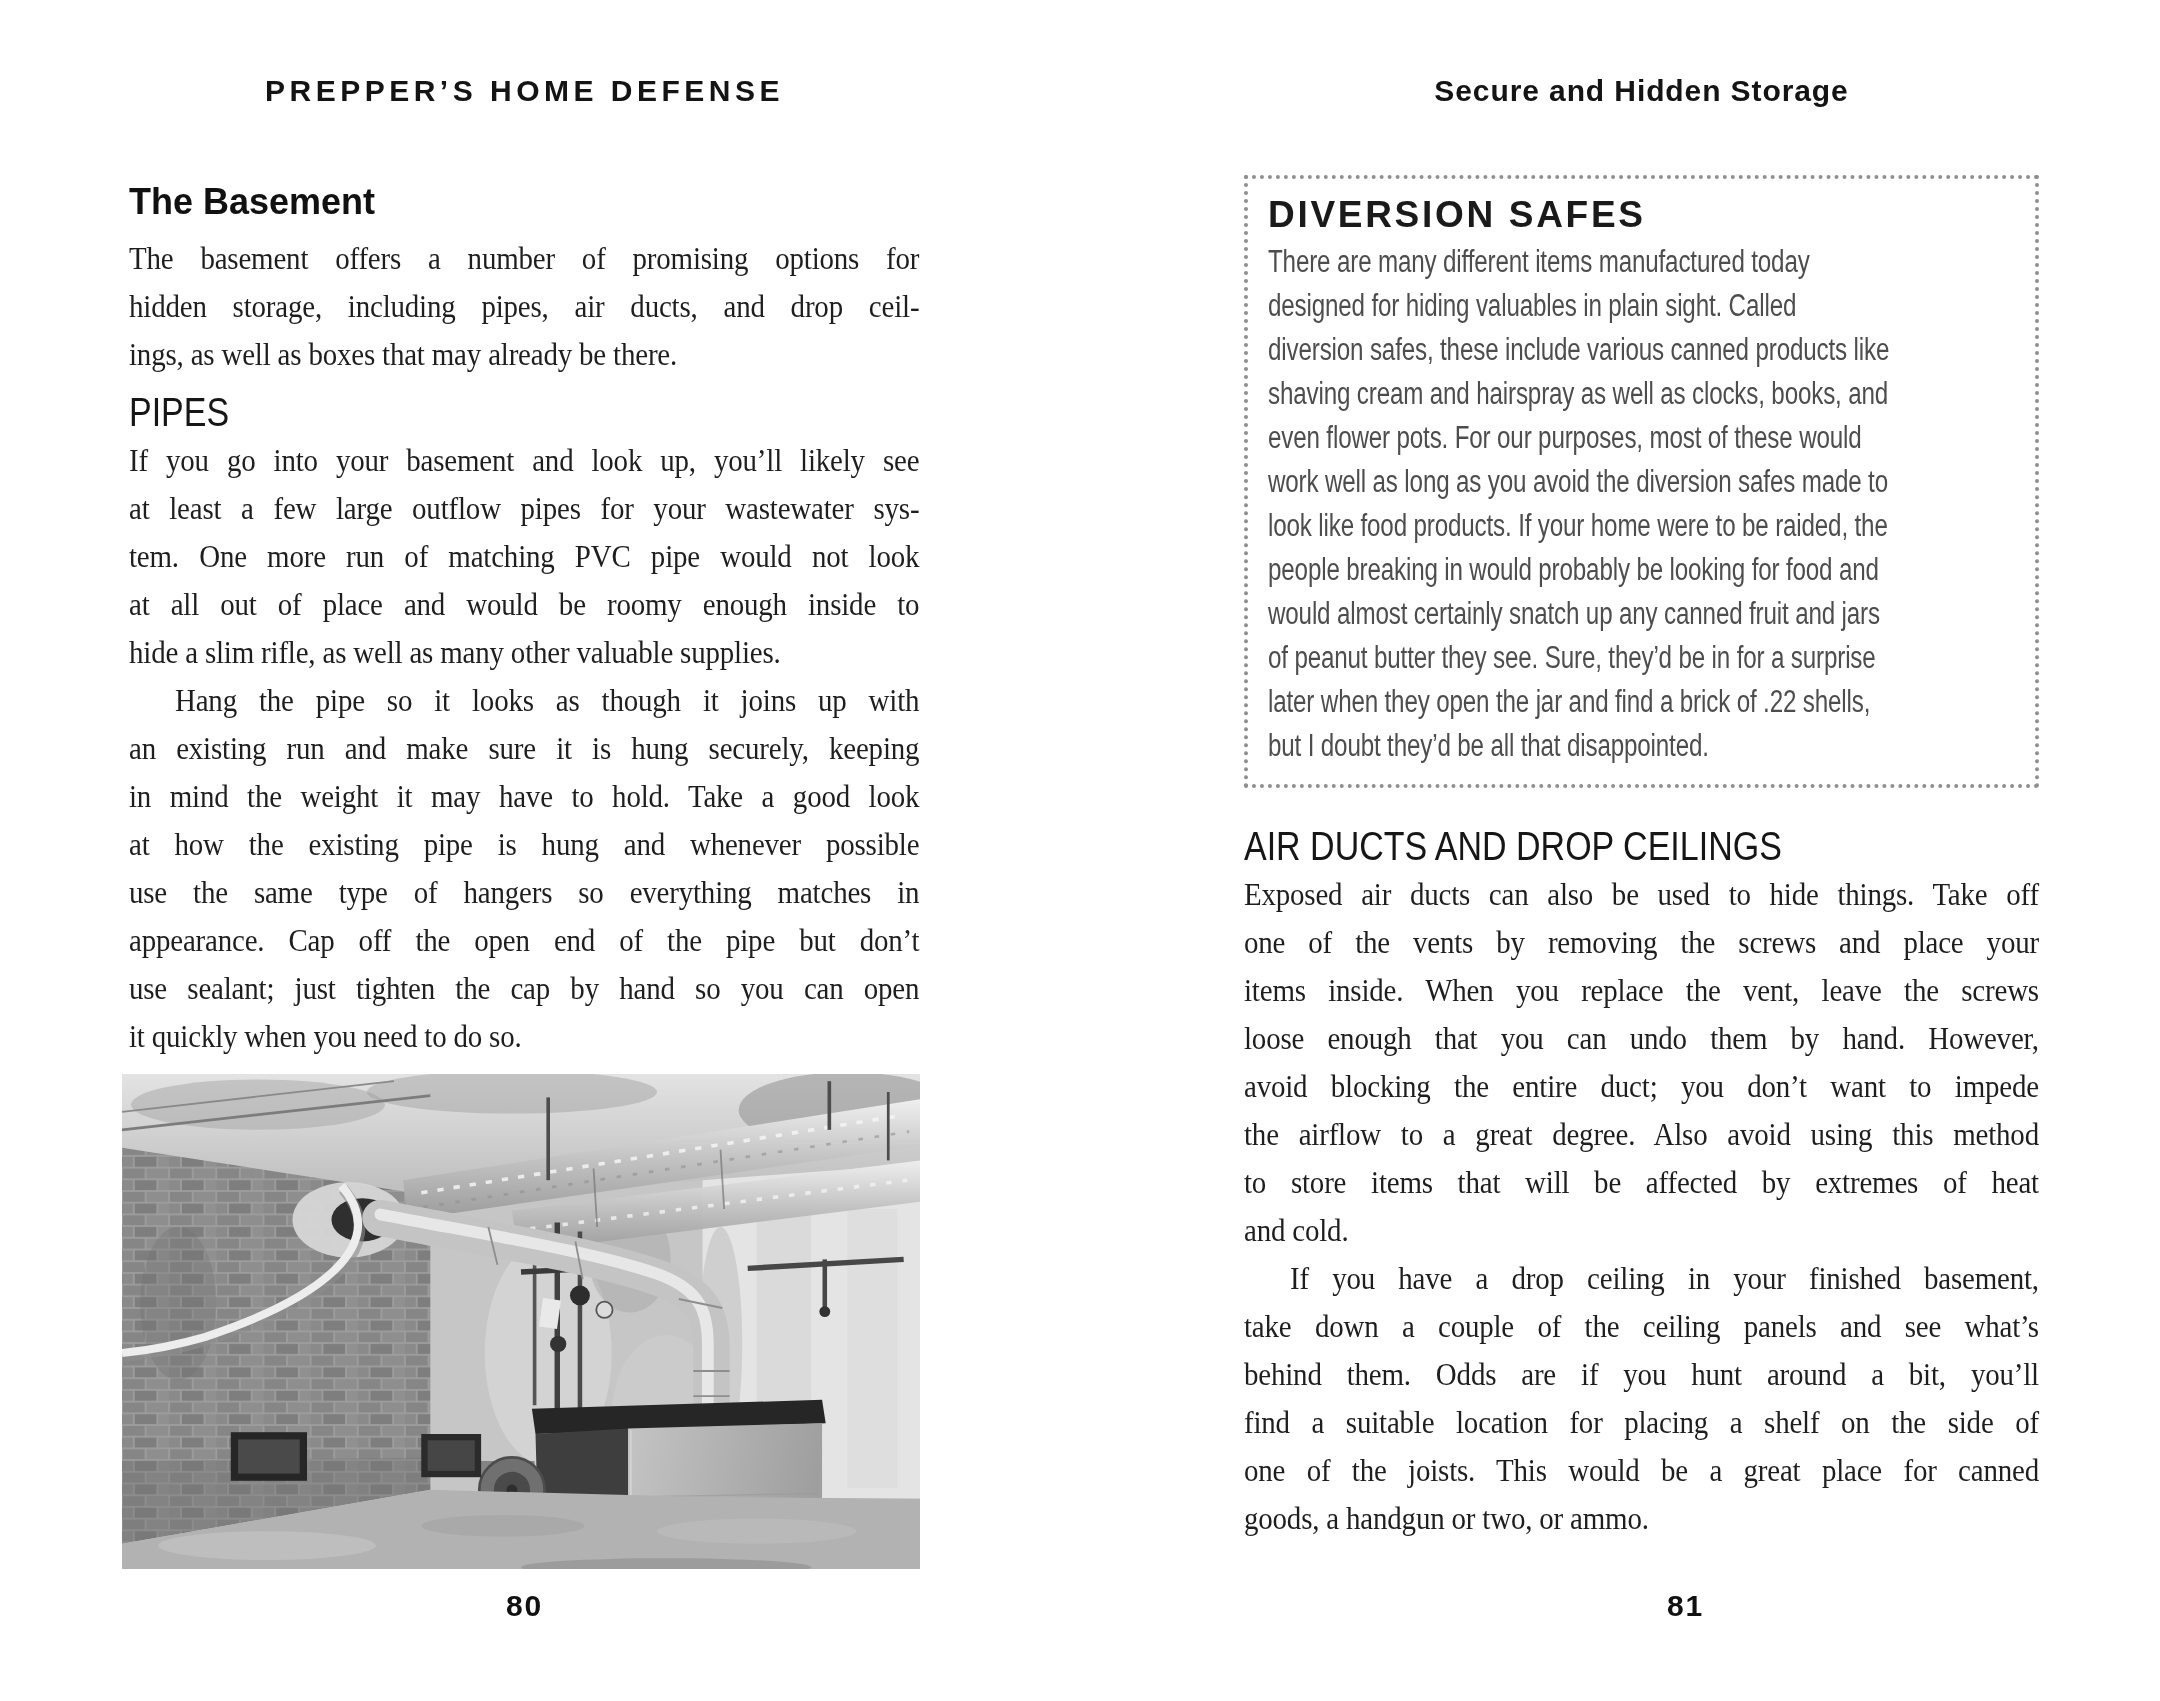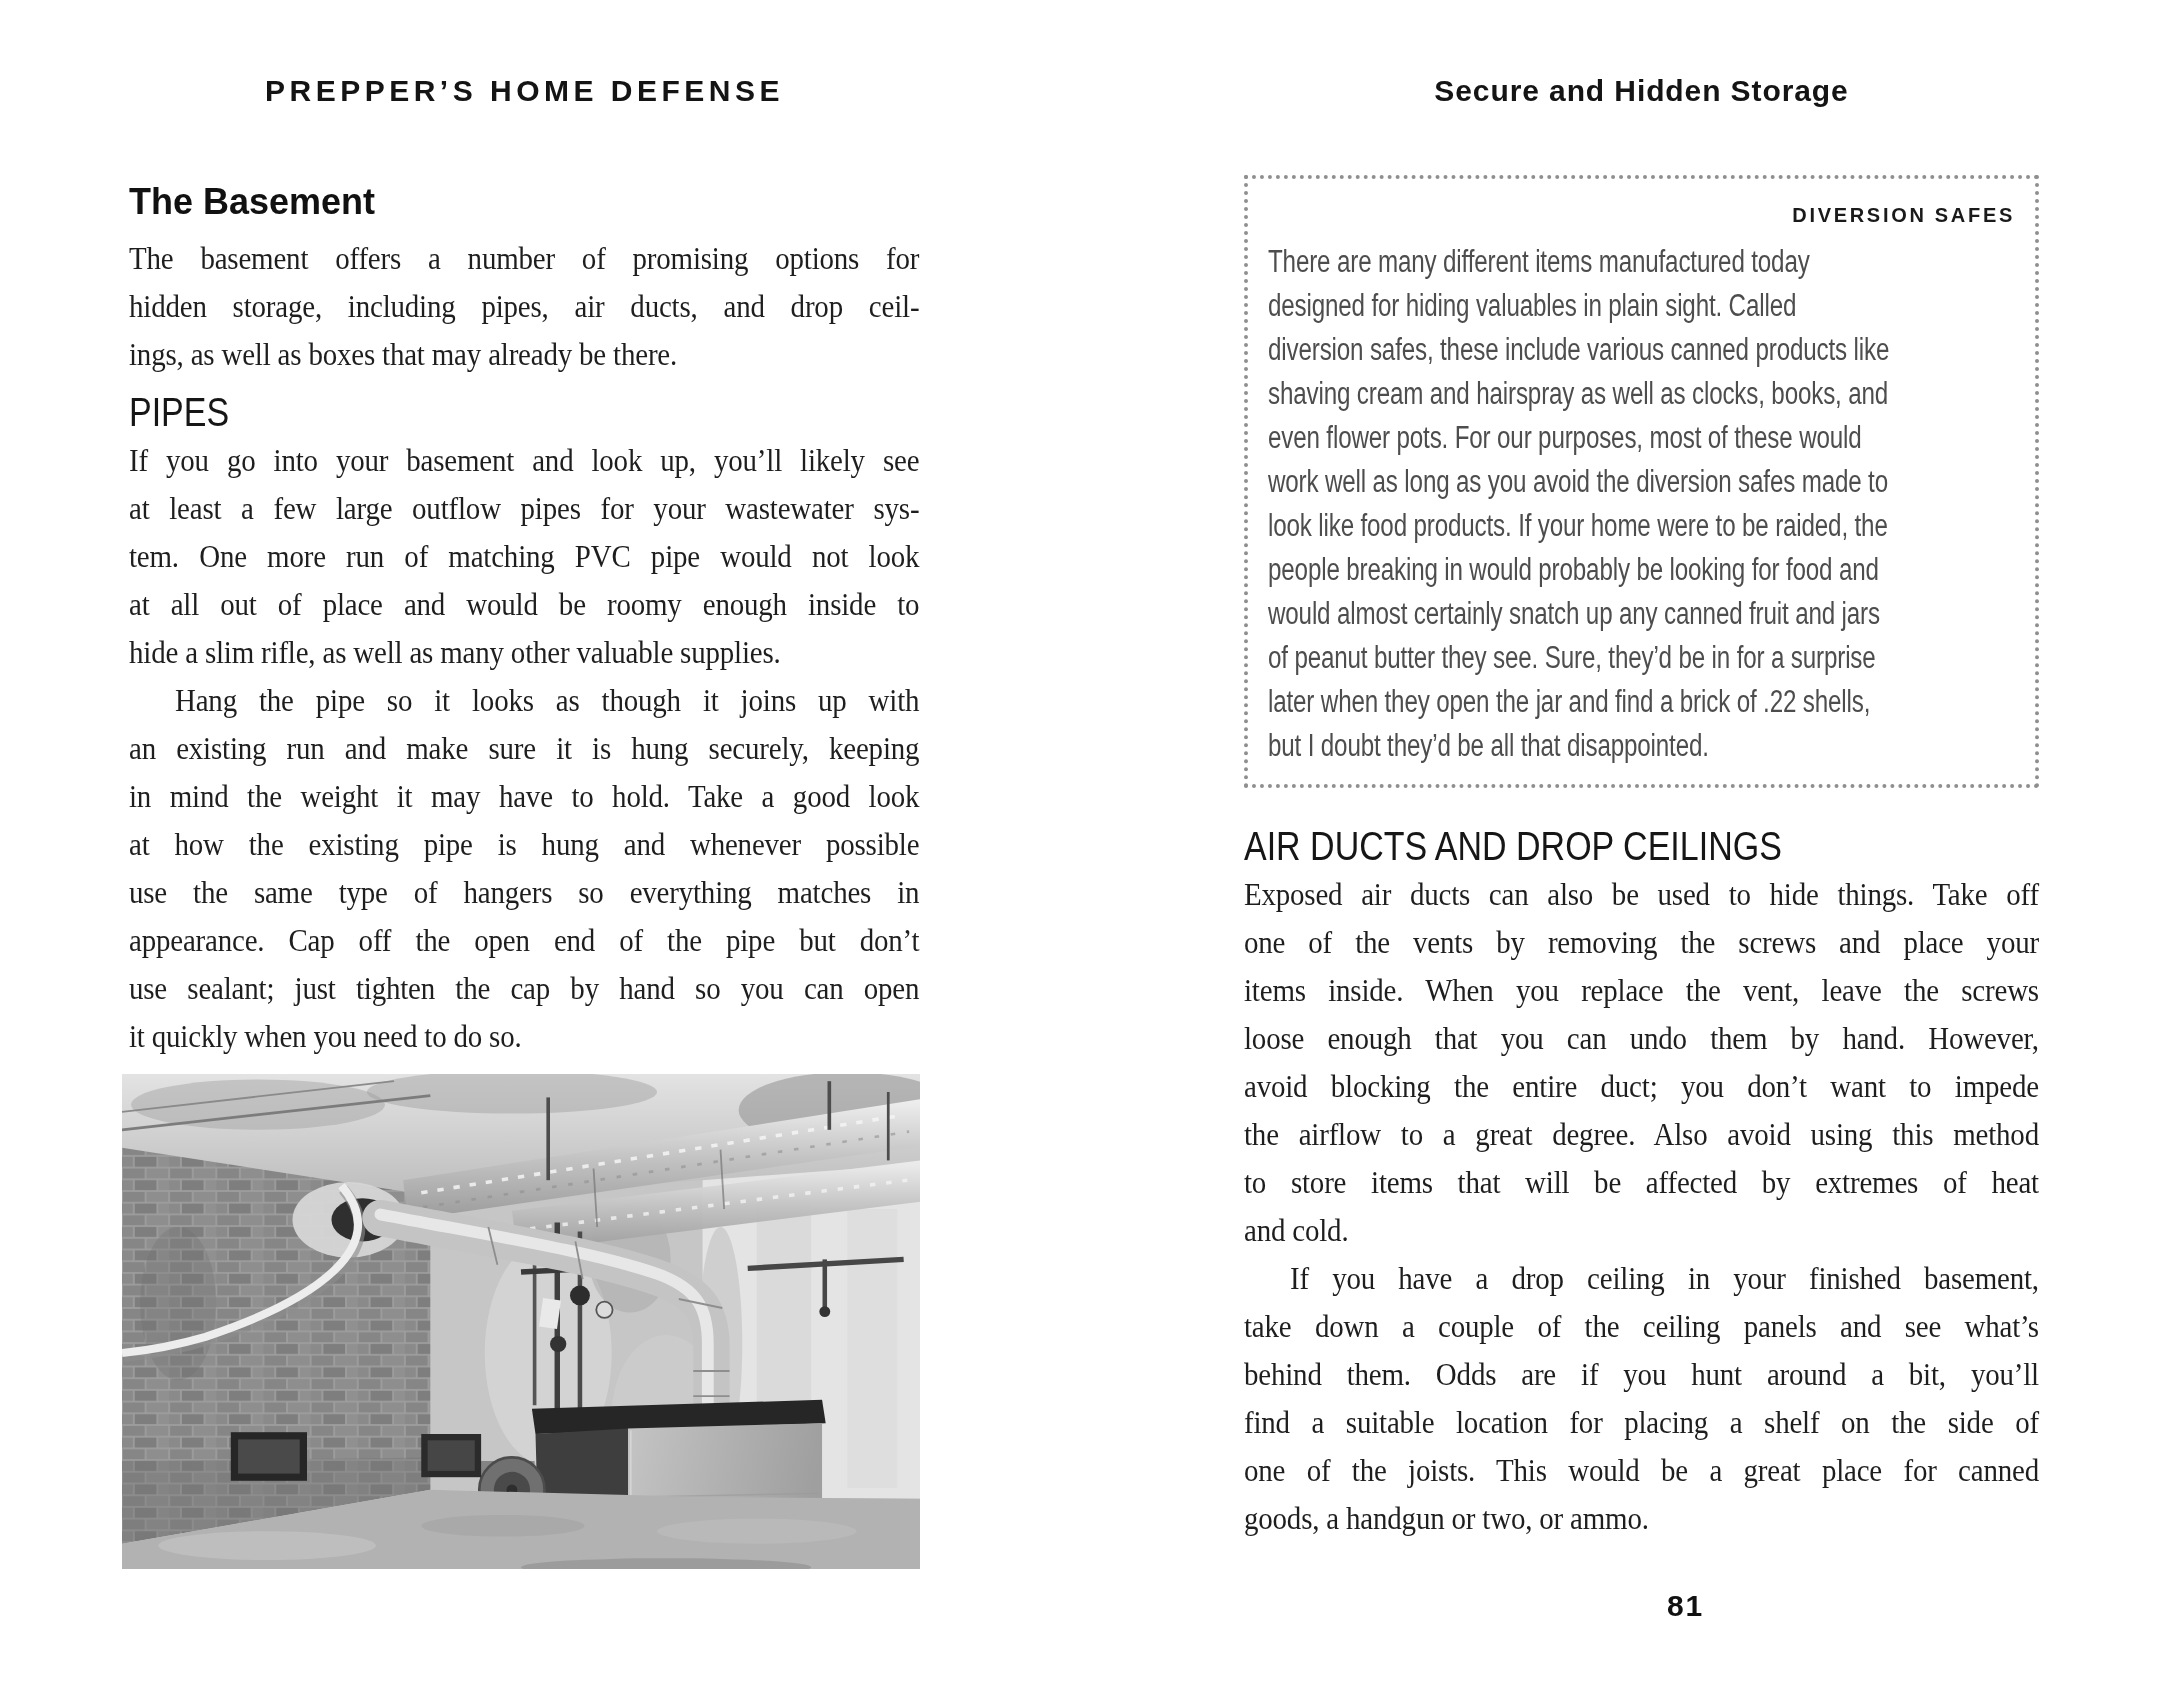--- a/index.html
+++ b/index.html
@@ -59,24 +59,24 @@
   .mt6{margin-top:5.4px;} .mt2{margin-top:1.8px;}
 
   
   .diversion-box{
     margin-top:68px;
     border:4.5px dotted #8f8f8f;
     padding:18px 20px 16px 20px;
   }
   .box-title{
     margin:0 0 7.2px 0;
-    text-align:right;
+    text-align:left;
     font-family:"Liberation Sans", sans-serif;
     font-weight:900;
-    font-size:20px;line-height:36px;
+    font-size:37px;line-height:36px;
     letter-spacing:2.7px;
     color:#1a1a1a;
   }
   .box-lines{
     font-family:"Liberation Sans", sans-serif;
     font-weight:400;
     color:#4d4d4d;
     font-size:31px;line-height:44px;
     letter-spacing:-0.2px;
     width:957px;             
@@ -287,15 +287,16 @@
     <div class="serif-block indent-first">
         <div class="line">If you have a drop ceiling in your finished basement,</div>
         <div class="line">take down a couple of the ceiling panels and see what’s</div>
         <div class="line">behind them. Odds are if you hunt around a bit, you’ll</div>
         <div class="line">find a suitable location for placing a shelf on the side of</div>
         <div class="line">one of the joists. This would be a great place for canned</div>
         <div class="line last">goods, a handgun or two, or ammo.</div>
       </div>
   </div>
 
+  <div class="page-number pn-left">80</div>
   <div class="page-number pn-right">81</div>
 </div>
 
 
 </body></html>

